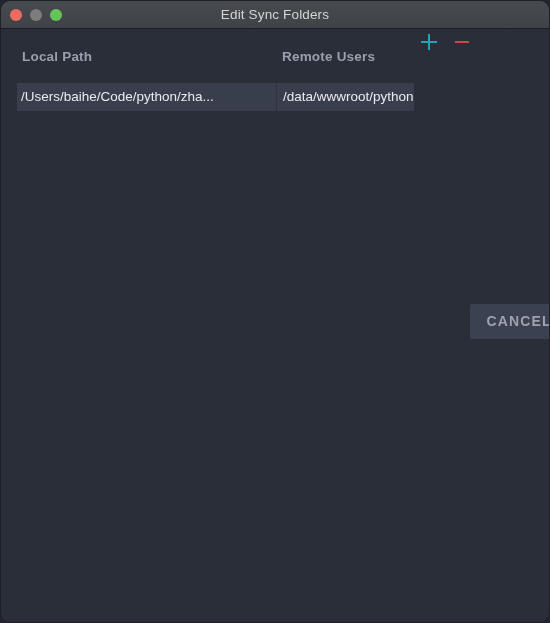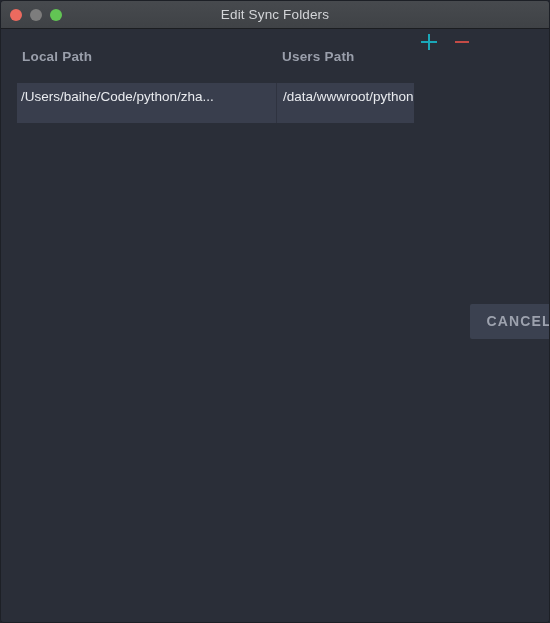--- a/index.html
+++ b/index.html
@@ -15,21 +15,21 @@
     -webkit-font-smoothing: antialiased;
   }
 
   .window {
     position: relative;
     width: 550px;
     height: 623px;
     box-sizing: border-box;
     background: #2a2e38;
     border: 1px solid #1d2026;
-    border-radius: 4px;
+    border-radius: 10px;
     overflow: hidden;
     display: flex;
     flex-direction: column;
   }
 
   
   .titlebar {
     position: relative;
     height: 27px;
     flex: 0 0 27px;
@@ -94,21 +94,21 @@
     box-sizing: border-box;
   }
   .col-local  { width: 260px; flex: 0 0 260px; padding-left: 5px; }
   .col-remote { flex: 1 1 auto; padding-left: 5px; }
 
   .table-body {
     margin-top: 8px;
   }
   .row {
     display: flex;
-    height: 40px;
+    height: 28px;
     background: #393e4d;
   }
   .cell {
     box-sizing: border-box;
     font-size: 13.5px;
     color: #e9ebef;
     line-height: 28px;
     padding-left: 4px;
     white-space: nowrap;
     overflow: hidden;
@@ -207,21 +207,21 @@
       <span class="light max"></span>
     </div>
     <div class="title-text">Edit Sync Folders</div>
   </div>
 
   <div class="content">
 
     <div class="table">
       <div class="table-head">
         <div class="th col-local">Local Path</div>
-        <div class="th col-remote">Users Path</div>
+        <div class="th col-remote">Remote Users</div>
       </div>
 
       <div class="table-body">
         <div class="row">
           <div class="cell local">/Users/baihe/Code/python/zha...</div>
           <div class="cell remote">/data/wwwroot/python</div>
         </div>
       </div>
     </div>
 

